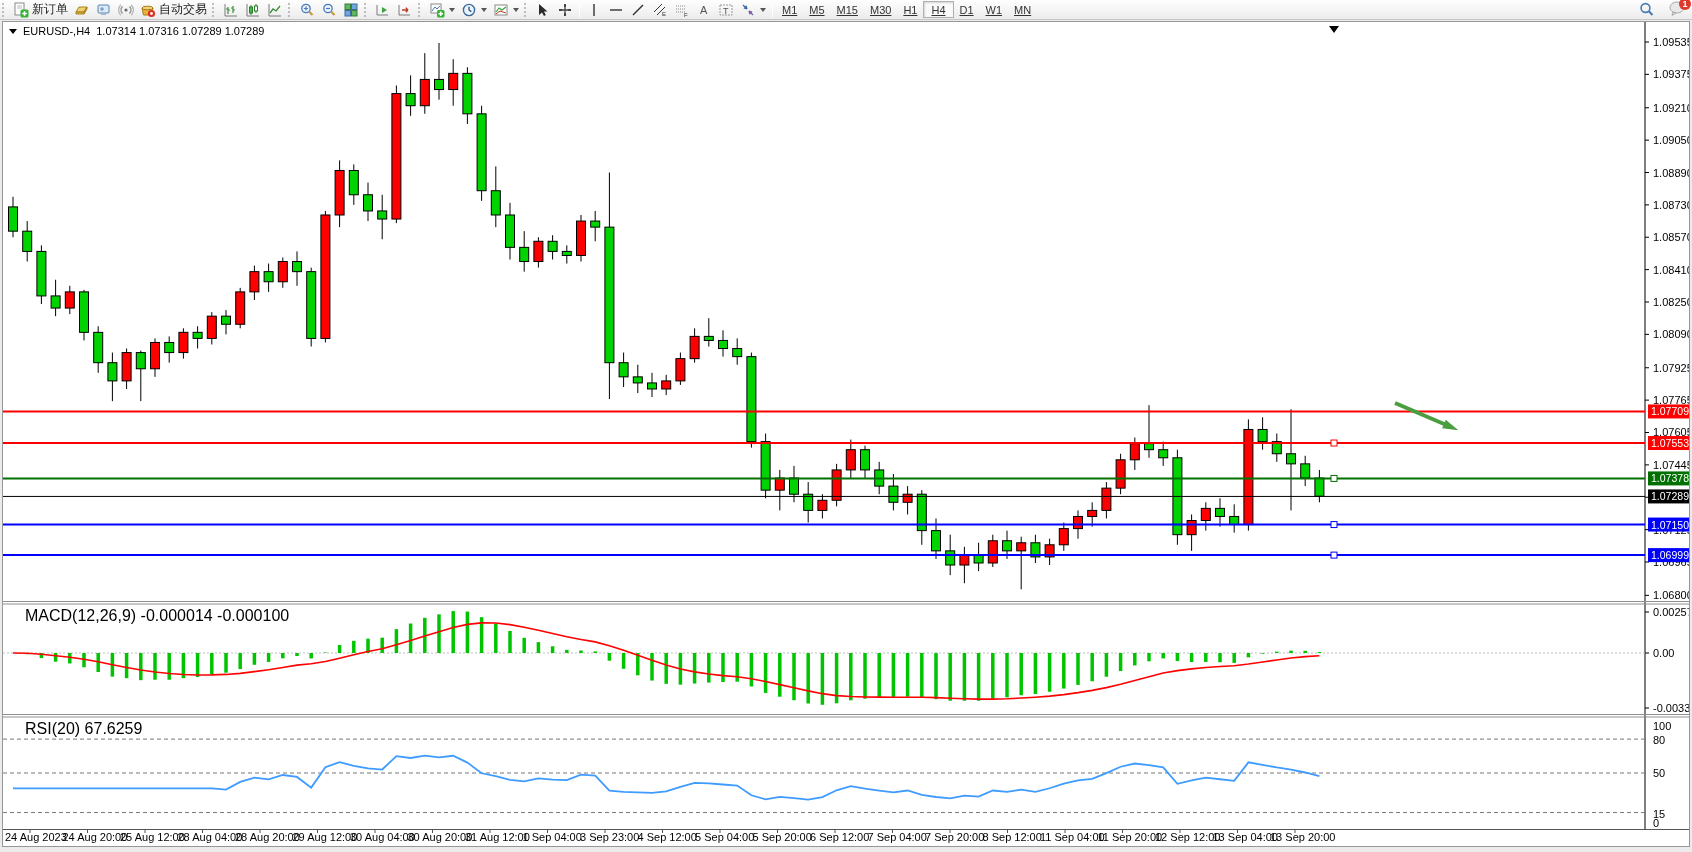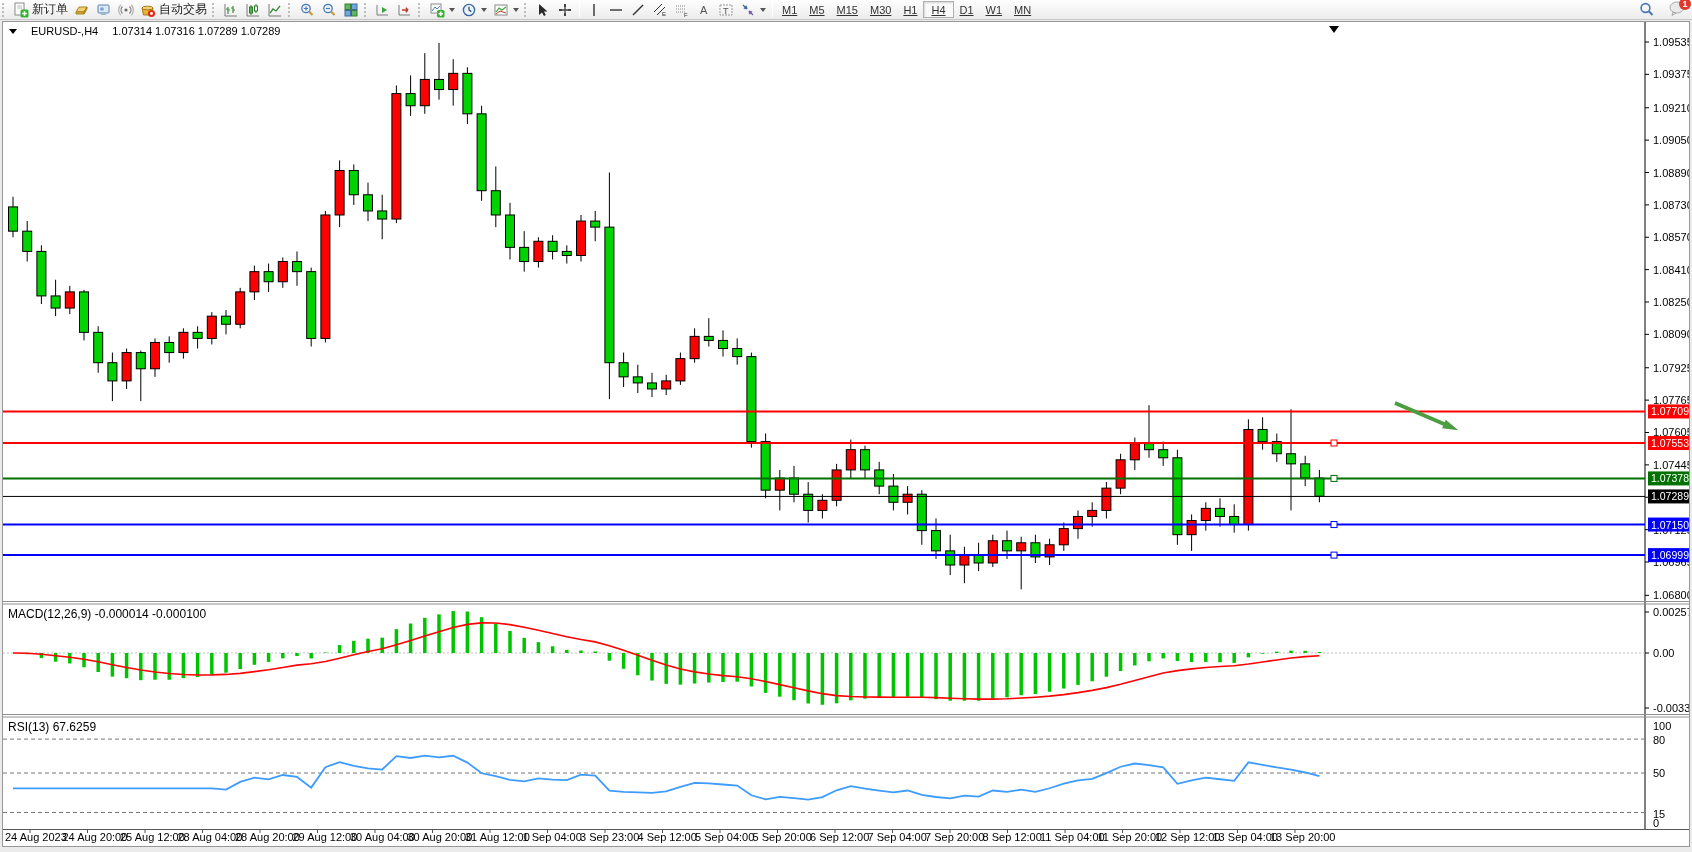--- a/index.html
+++ b/index.html
@@ -14,23 +14,23 @@
   .dd { width:0; height:0; border-left:3px solid transparent; border-right:3px solid transparent; border-top:4px solid #555; margin-left:1px; }
   .tf { padding:1px 6px; font-size:11px; color:#333; height:17px; display:flex; align-items:center;text-decoration:underline; }
   .tf.active { background:#fafafa; border:1px solid #b0b0b0; box-shadow:inset 1px 1px 2px #d5d5d5; padding:0 7px; }
   .right-tools { margin-left:auto; display:flex; align-items:center; padding-right:6px; }
   .badge { position:absolute; top:-2px; right:-5px; width:12px; height:12px; border-radius:50%;
     background:#e0392b; color:#fff; font-size:9px; line-height:12px; text-align:center; font-weight:bold; }
   .chat-wrap { position:relative; margin-left:10px; }
   
   .window { position:absolute; left:2px; top:21px; width:1688px; height:826px;
     background:#fff; border:1px solid #979797; }
-  .title { position:absolute; left:6px; top:3px; font-size:11px; color:#000; display:flex; align-items:center; gap:14px; z-index:5; }
+  .title { position:absolute; left:6px; top:3px; font-size:11px; color:#000; display:flex; align-items:center; gap:6px; z-index:5; }
   .title .tri { width:0; height:0; border-left:4px solid transparent; border-right:4px solid transparent; border-top:5px solid #000; }
-  .panel-label { position:absolute; left:5px; font-size:12px; color:#000; z-index:5; }
+  .panel-label { position:absolute; left:22px; font-size:16px; color:#000; z-index:5; }
   svg text { font-family:"Liberation Sans",sans-serif; }
 </style>
 </head>
 <body>
 
 <div class="toolbar">
   <div class="grip"></div>
   <div class="tbtn">
     <svg width="16" height="16">
         <rect x="2" y="1" width="9" height="12" fill="#fff" stroke="#8a8a8a"></rect>
@@ -249,21 +249,21 @@
 <div class="window">
   <div class="title">
     <span class="tri"></span>
     <span style="font-weight:bold;font-weight:normal;">EURUSD-,H4</span>
     <span>1.07314 1.07316 1.07289 1.07289</span>
   </div>
   <div class="panel-label" style="top:585px">
     <span>MACD(12,26,9)</span> <span>-0.000014 -0.000100</span>
   </div>
   <div class="panel-label" style="top:698px">
-    <span>RSI(13)</span> <span>67.6259</span>
+    <span>RSI(20)</span> <span>67.6259</span>
   </div>
   <svg id="chart-svg" width="1686" height="824" style="position:absolute;left:0;top:0;">
       <line x1="1642" y1="0" x2="1642" y2="807" stroke="#000"></line>
       <line x1="0" y1="579.5" x2="1686" y2="579.5" stroke="#909090"></line>
       <line x1="0" y1="582" x2="1686" y2="582" stroke="#909090"></line>
       <line x1="0" y1="692.5" x2="1686" y2="692.5" stroke="#909090"></line>
       <line x1="0" y1="695" x2="1686" y2="695" stroke="#909090"></line>
       <line x1="0" y1="807.5" x2="1686" y2="807.5" stroke="#555"></line>
       <g>
         <line x1="27" y1="807" x2="27" y2="811" stroke="#555"></line>

